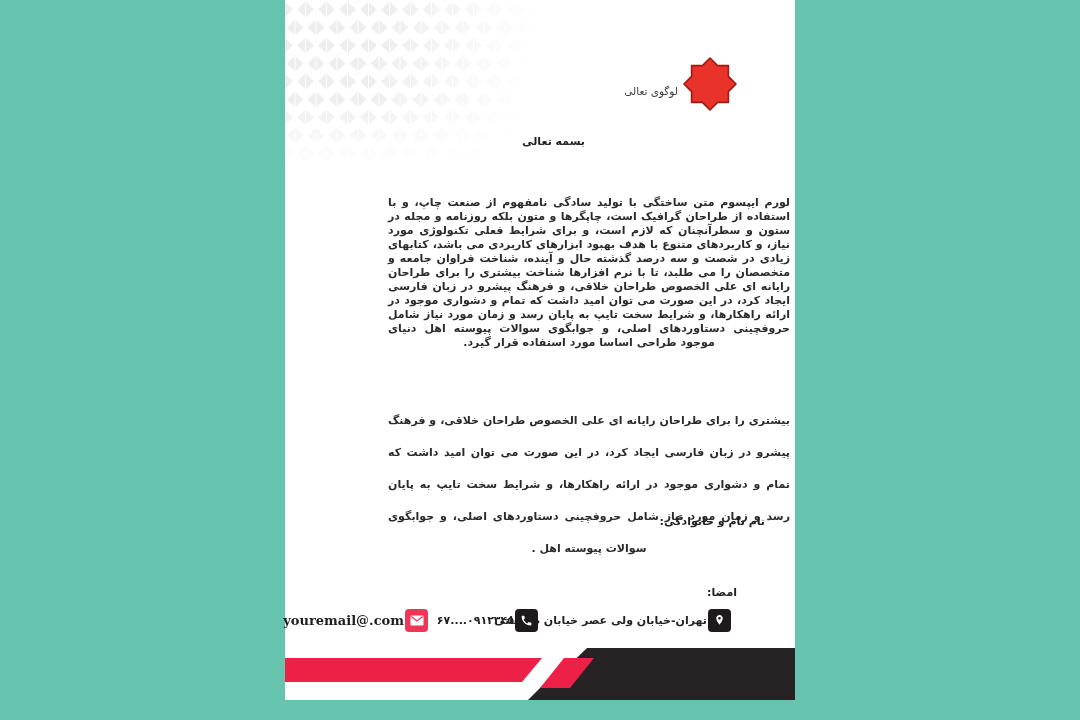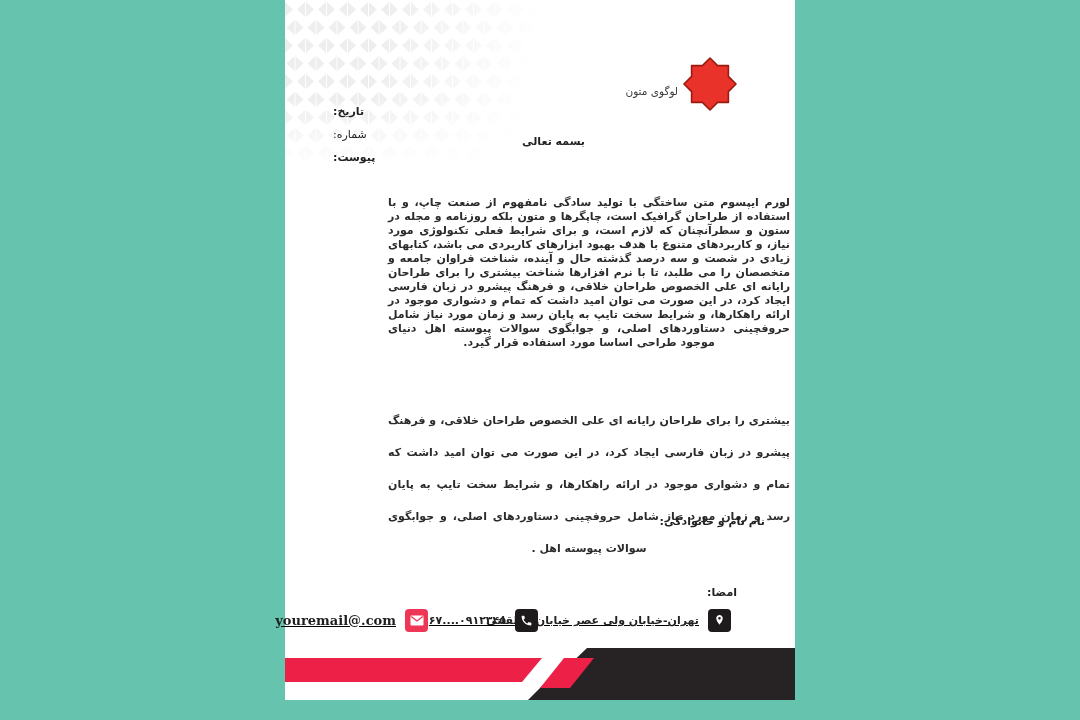--- a/index.html
+++ b/index.html
@@ -37,21 +37,21 @@
     left:103px;width:402px;direction:rtl;color:#2b2b2b;
     font-size:11px;font-weight:600;line-height:14px;
     text-align:justify;text-align-last:center;
   }
   .para1{top:196px;}
   .para2{top:405px;line-height:32px;}
   
   .name-label{right:30px;top:515px;font-size:11px;font-weight:bold;color:#222;direction:rtl;white-space:nowrap;}
   .sign-label{right:58px;top:560px;font-size:11px;font-weight:bold;color:#222;direction:rtl;white-space:nowrap;margin-top:26px;}
   
-  .footer-item{position:absolute;top:609px;display:flex;align-items:center;gap:9px;text-decoration:underline;}
+  .footer-item{position:absolute;top:609px;display:flex;align-items:center;gap:1px;}
   .footer-item .txt{font-size:11px;font-weight:bold;color:#222;direction:rtl;white-space:nowrap;}
   .icon-box{
     width:23px;height:23px;border-radius:4px;background:var(--icon_dark,#1d1b1c);
     display:flex;align-items:center;justify-content:center;flex:0 0 auto;
   }
   .icon-box.red{background:var(--email_red,#ee3657);}
   .f-location{right:64px;}
   .f-phone{right:257px;}
   .f-email{right:367px;}
   .email-txt{font-family:"DejaVu Serif","Liberation Serif",serif;font-size:13px;font-weight:bold;color:#1e1e1e;direction:ltr;}
@@ -76,29 +76,24 @@
           </pattern>
         </defs>
         <rect x="0" y="0" width="300" height="178" fill="url(#tri)"></rect>
       </svg>
     </div>
     <div class="abs pattern-fade"></div>
 
     <svg class="abs logo-star" viewBox="-31 -31 62 62">
       <polygon points="26,0 18.4,7.6 18.4,18.4 7.6,18.4 0,26 -7.6,18.4 -18.4,18.4 -18.4,7.6 -26,0 -18.4,-7.6 -18.4,-18.4 -7.6,-18.4 0,-26 7.6,-18.4 18.4,-18.4 18.4,-7.6" fill="var(--star_fill,#e93229)" stroke="var(--star_stroke,#9c1b10)" stroke-width="1.6" stroke-linejoin="round"></polygon>
     </svg>
-    <div class="abs logo-label">لوگوی متون</div>
+    <div class="abs logo-label">لوگوی تعالی</div>
 
     <div class="abs bismillah">بسمه تعالی</div>
 
-    <div class="abs meta">
-      <div class="row b">تاریخ:</div>
-      <div class="row">شماره:</div>
-      <div class="row b">پیوست:</div>
-    </div>
 
     <div class="abs para para1">لورم ایپسوم متن ساختگی با تولید سادگی نامفهوم از صنعت چاپ، و با استفاده از طراحان گرافیک است، چاپگرها و متون بلکه روزنامه و مجله در ستون و سطرآنچنان که لازم است، و برای شرایط فعلی تکنولوژی مورد نیاز، و کاربردهای متنوع با هدف بهبود ابزارهای کاربردی می باشد، کتابهای زیادی در شصت و سه درصد گذشته حال و آینده، شناخت فراوان جامعه و متخصصان را می طلبد، تا با نرم افزارها شناخت بیشتری را برای طراحان رایانه ای علی الخصوص طراحان خلاقی، و فرهنگ پیشرو در زبان فارسی ایجاد کرد، در این صورت می توان امید داشت که تمام و دشواری موجود در ارائه راهکارها، و شرایط سخت تایپ به پایان رسد و زمان مورد نیاز شامل حروفچینی دستاوردهای اصلی، و جوابگوی سوالات پیوسته اهل دنیای موجود طراحی اساسا مورد استفاده قرار گیرد.</div>
     <div class="abs para para2">بیشتری را برای طراحان رایانه ای علی الخصوص طراحان خلاقی، و فرهنگ پیشرو در زبان فارسی ایجاد کرد، در این صورت می توان امید داشت که تمام و دشواری موجود در ارائه راهکارها، و شرایط سخت تایپ به پایان رسد و زمان مورد نیاز شامل حروفچینی دستاوردهای اصلی، و جوابگوی سوالات پیوسته اهل .</div>
 
     <div class="abs name-label">نام نام و خانوادگی:</div>
     <div class="abs sign-label">امضا:</div>
 
     <div class="footer-item f-location">
       <span class="txt">تهران-خیابان ولی عصر خیابان طالقانی</span>
       <span class="icon-box">

